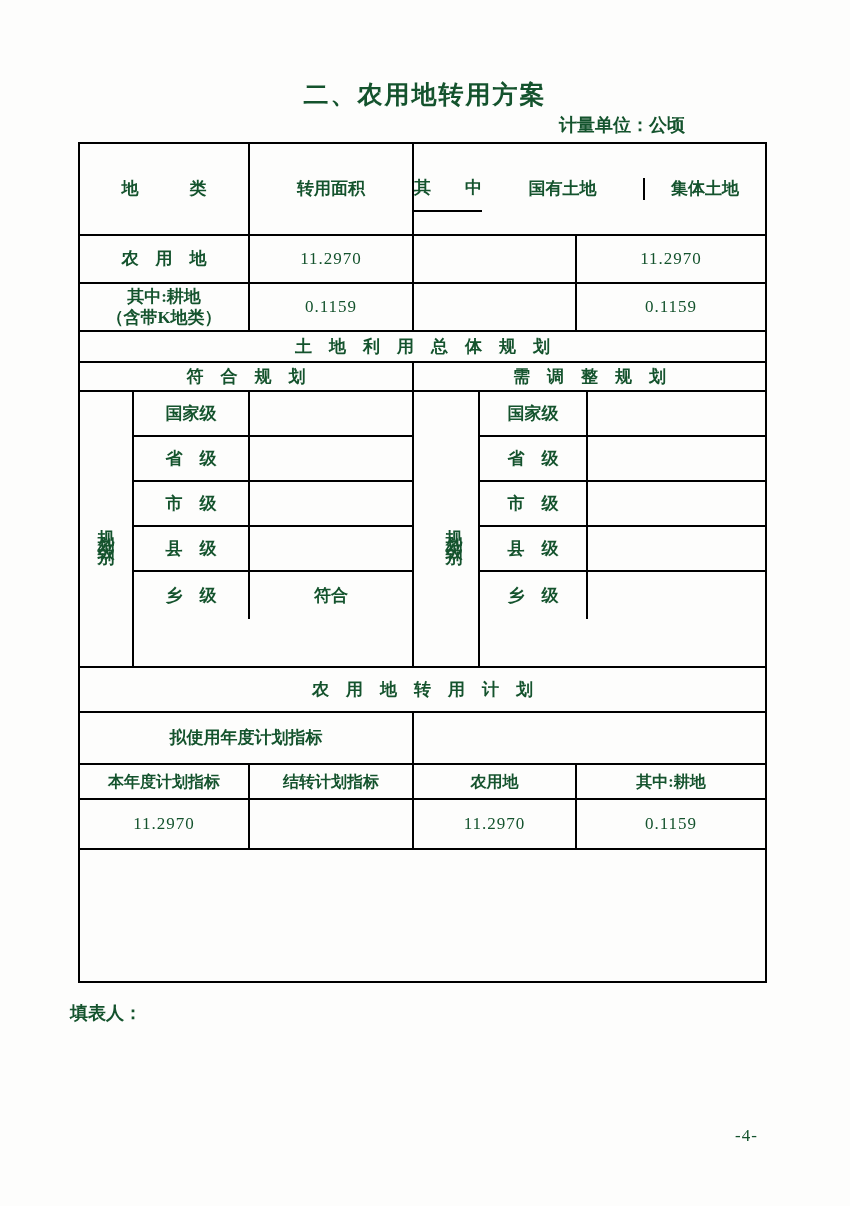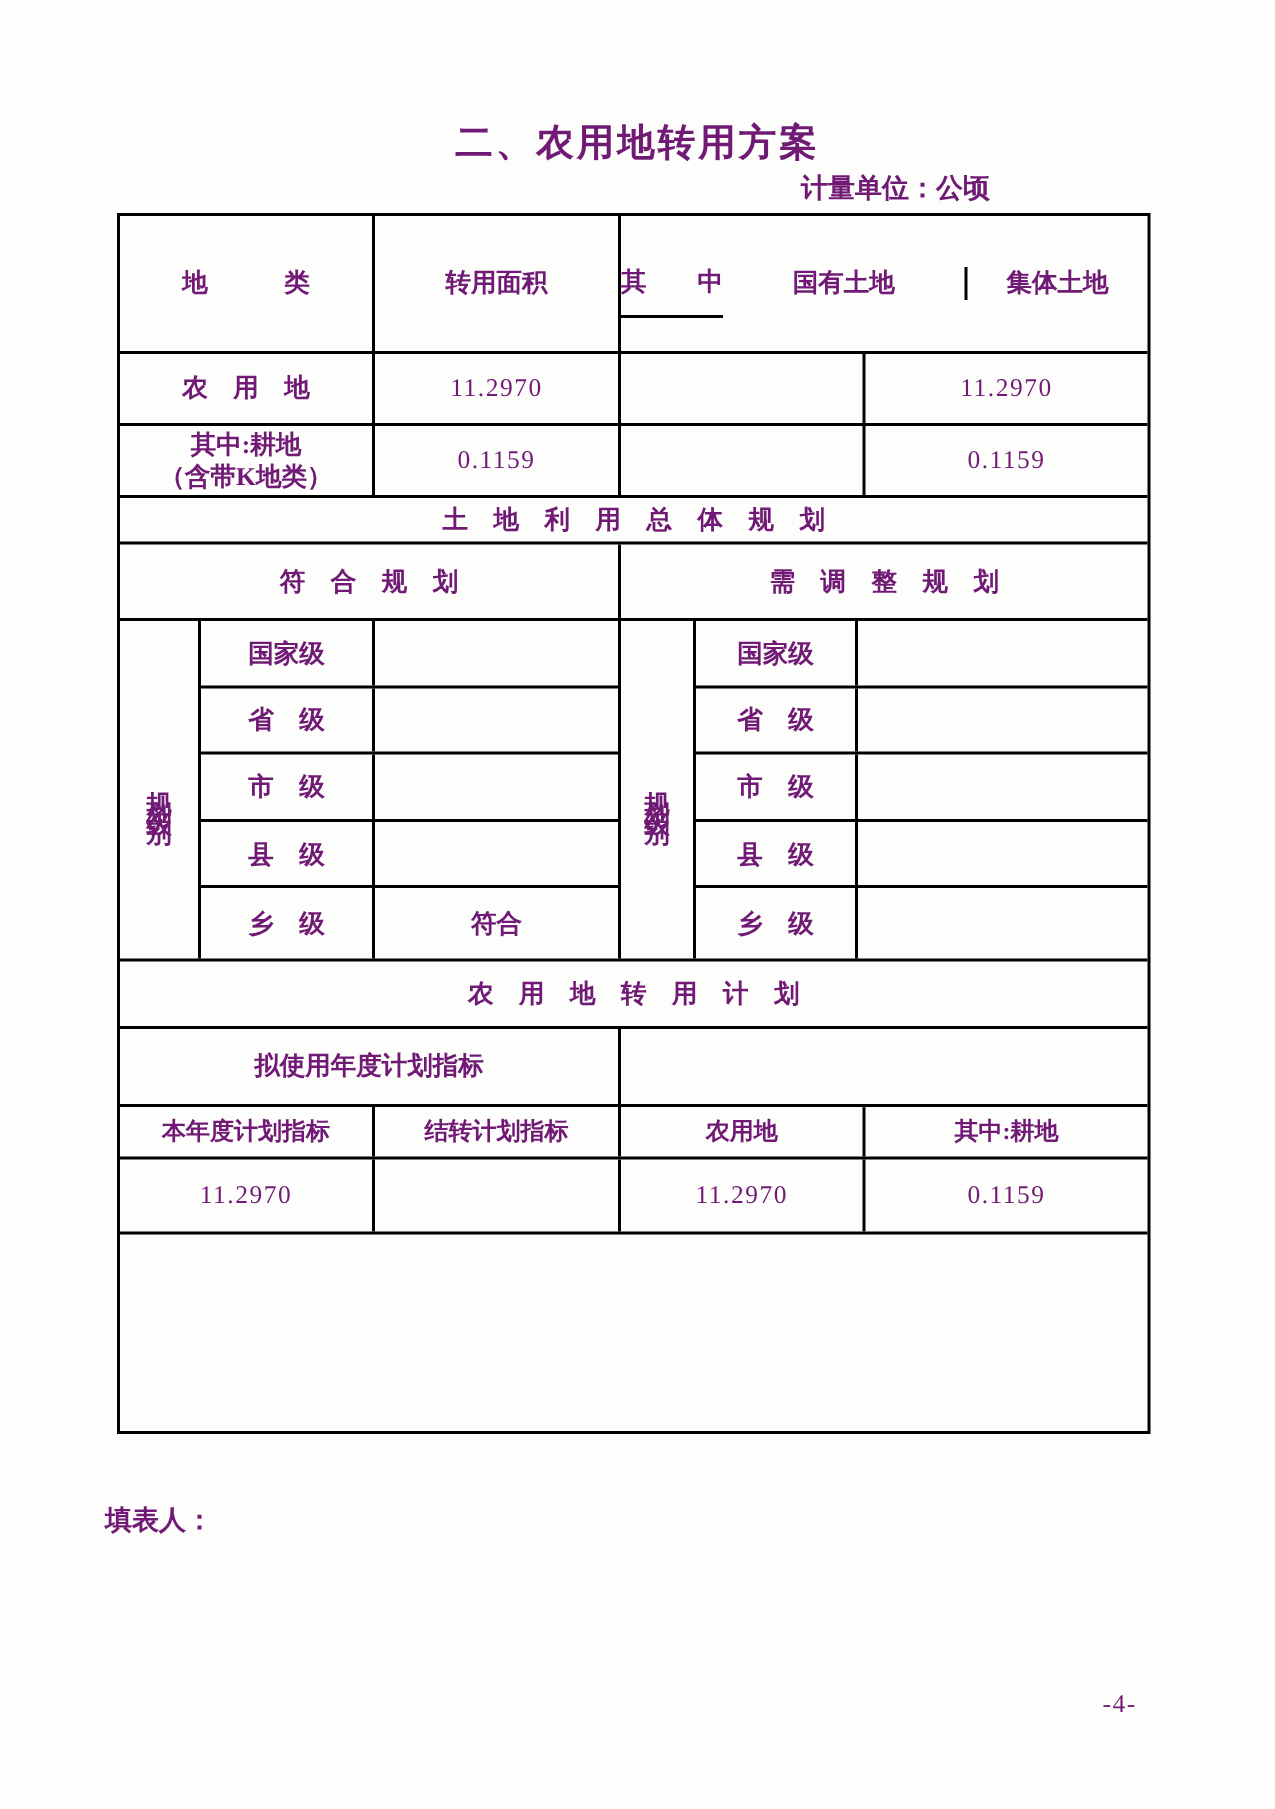--- a/index.html
+++ b/index.html
@@ -6,37 +6,37 @@
     margin: 0;
     padding: 0;
     background: #ffffff;
   }
   .page {
     position: relative;
     width: 850px;
     height: 1206px;
     background: #fdfdfc;
     font-family: "Liberation Serif", "DejaVu Serif", serif;
-    color: #701a75;
+    color: #14532d;
     overflow: hidden;
   }
   .doc-title {
     position: absolute;
     top: 78px;
     left: 0;
     width: 100%;
     text-align: center;
     font-size: 25px;
     font-weight: 700;
     letter-spacing: 2px;
   }
   .unit-label {
     position: absolute;
     top: 113px;
-    left: 534px;
+    left: 559px;
     font-size: 18px;
     font-weight: 700;
   }
   .form-table {
     position: absolute;
     top: 142px;
     left: 78px;
     width: 685px;
     border: 2px solid #000;
     box-sizing: content-box;
@@ -93,25 +93,25 @@
     display: flex;
     align-items: center;
     justify-content: center;
     border-bottom: 2px solid #000;
     box-sizing: border-box;
     font-size: 17px;
     font-weight: 700;
   }
   .band-f { height: 45px; }
   
-  .sec-d { height: 51px; }
+  .sec-d { height: 29px; }
   .w-half-l { width: 334px; }
   .w-half-r { flex: 1; }
   
-  .sec-e { height: 227px; }
+  .sec-e { height: 276px; gap: 16px; }
   .plan-half { display: flex; box-sizing: border-box; }
   .plan-half.left { width: 334px; border-right: 2px solid #000; }
   .plan-half.right { flex: 1; }
   .vlabel-cell {
     box-sizing: border-box;
     border-right: 2px solid #000;
     display: flex;
     align-items: center;
     justify-content: center;
   }

